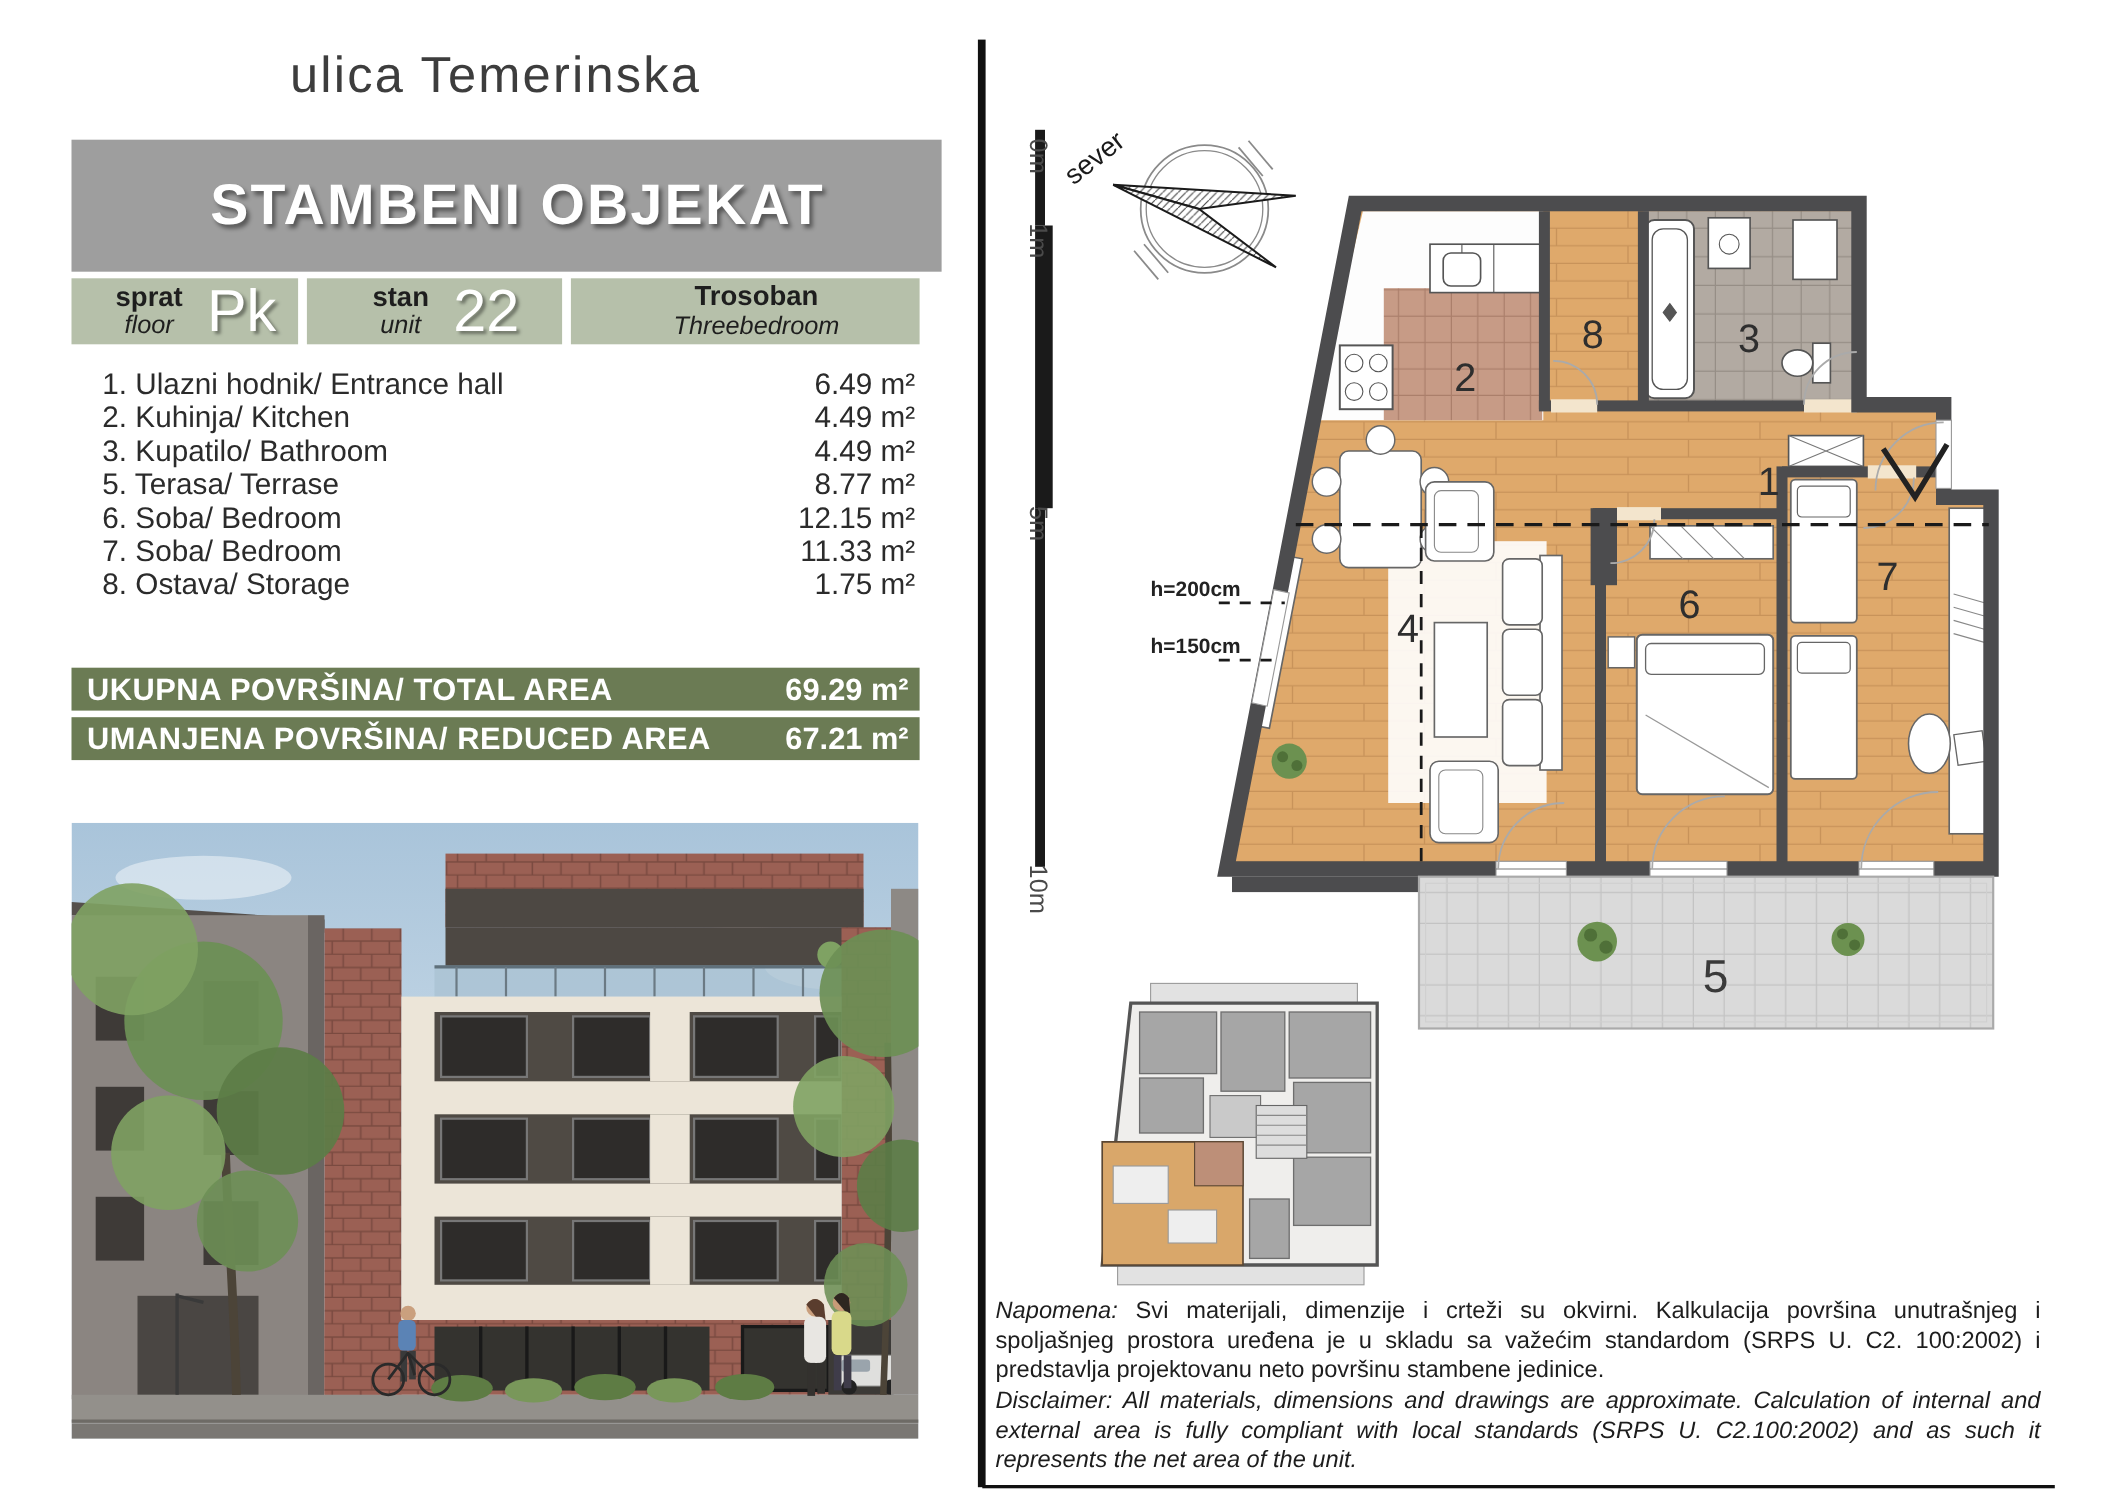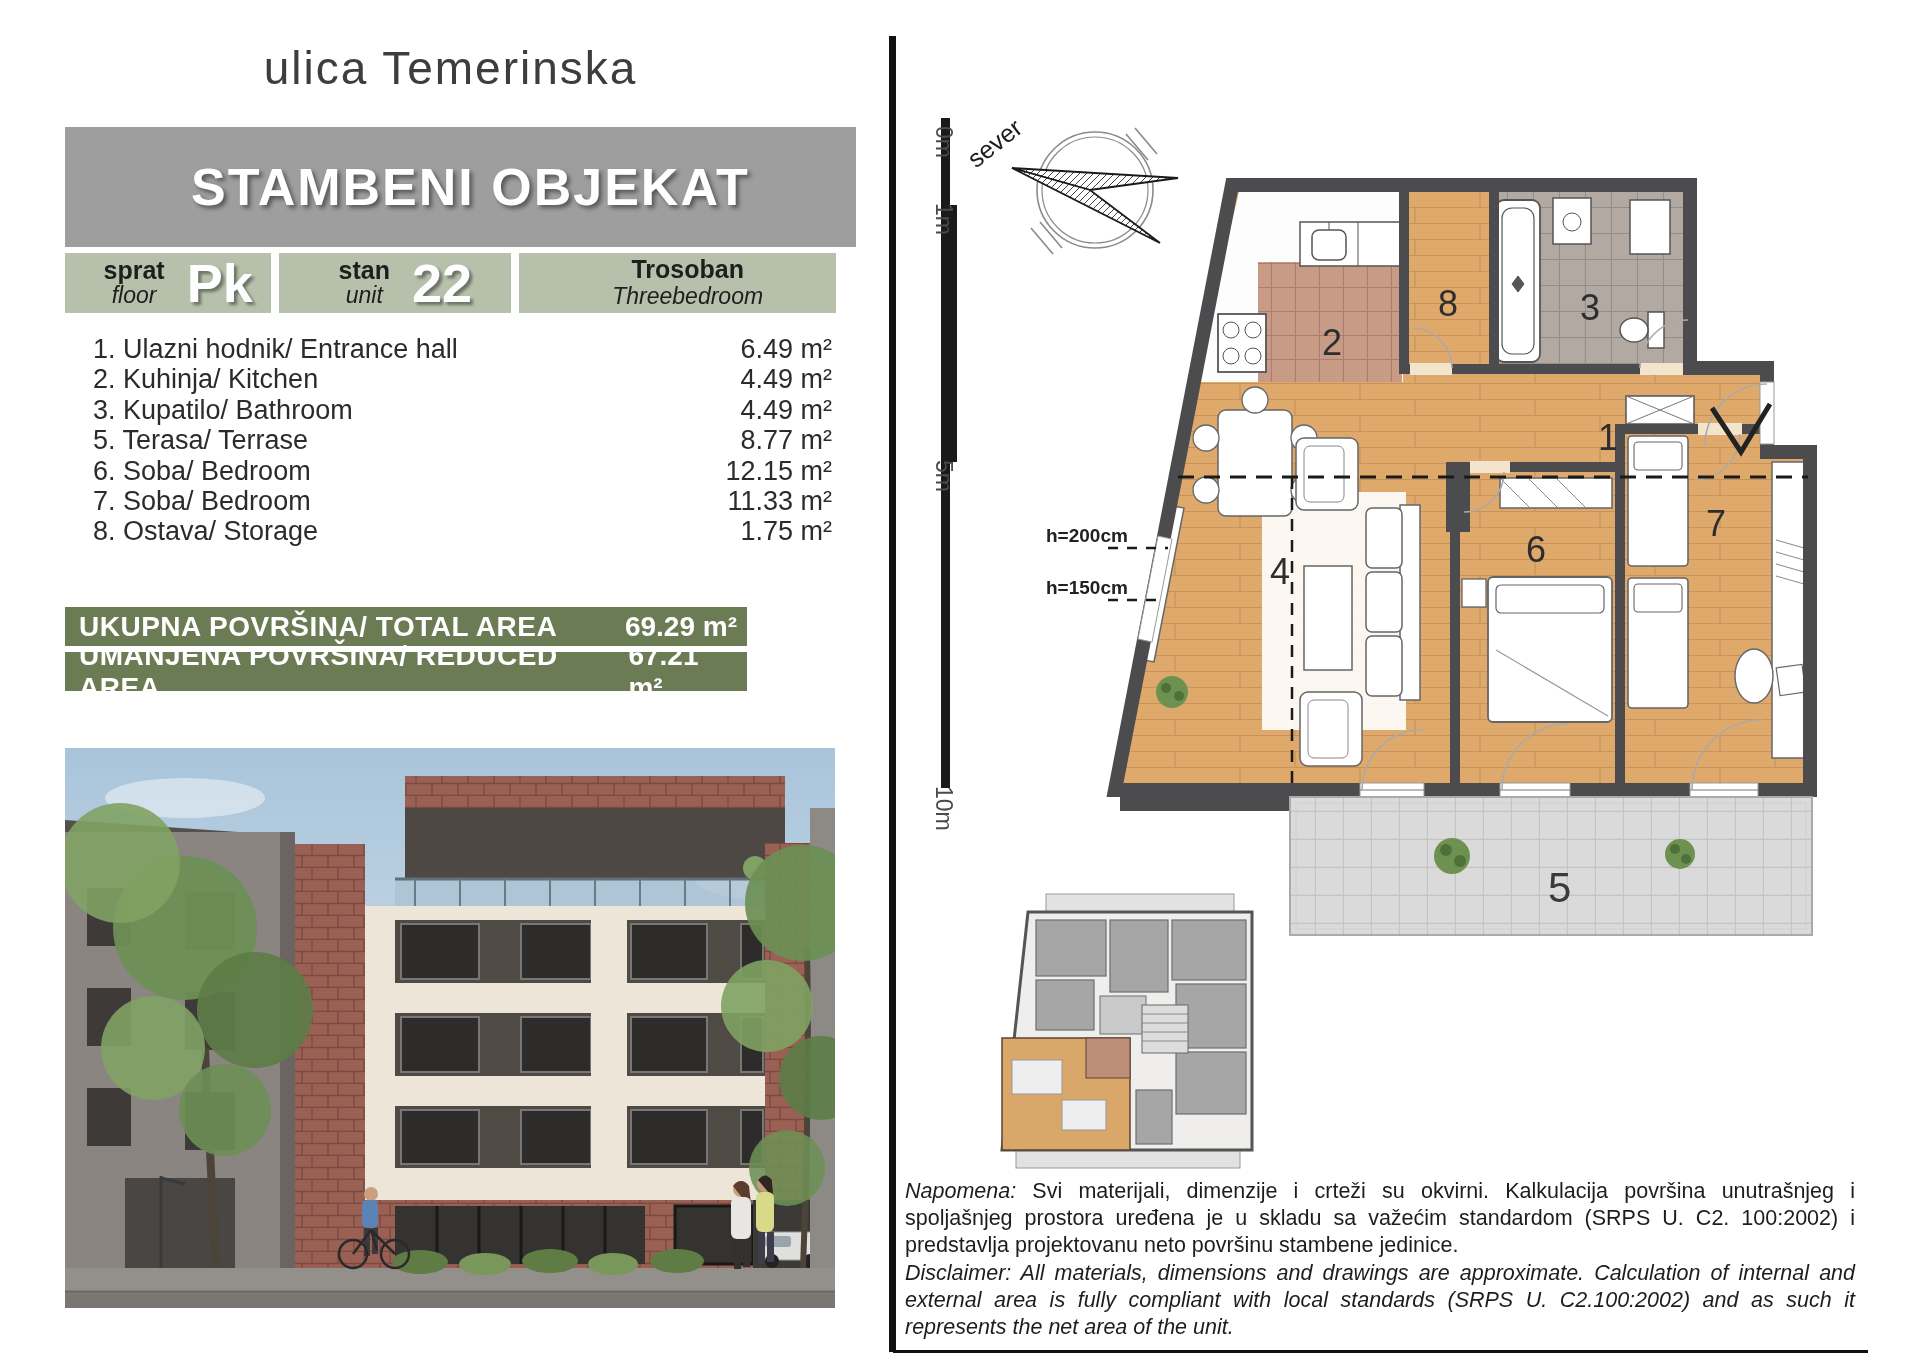--- a/index.html
+++ b/index.html
@@ -21,34 +21,34 @@
   .header-bar span{
     color:#ffffff;font-size:52px;font-weight:bold;letter-spacing:2px;
     text-shadow:3px 3px 4px rgba(0,0,0,0.45);
   }
   .info-row{left:65px;top:253px;width:771px;height:60px;display:flex;}
   .info-box{background:#b6c0aa;height:60px;display:flex;align-items:center;justify-content:center;padding-left:20px;}
   .info-box .lbls{text-align:center;line-height:25px;}
   .lbl-sr{font-weight:bold;font-size:25px;color:#1e1e1e;display:block;}
   .lbl-en{font-style:italic;font-size:23px;color:#1e1e1e;display:block;}
   .big-val{
-    color:#ffffff;font-weight:bold;font-size:54px;margin-left:22px;
+    color:#ffffff;font-weight:normal;font-size:54px;margin-left:22px;
     text-shadow:3px 3px 3px rgba(0,0,0,0.4);
   }
   .box-floor{width:216px;}
   .box-unit{width:246px;margin-left:8px;}
   .box-type{width:344px;margin-left:8px;flex-direction:column;line-height:27px;}
   .room-list{left:65px;top:334px;width:771px;}
   .room-row{
     display:flex;align-items:baseline;height:30.4px;
     padding-left:28px;padding-right:4px;font-size:27px;color:#2b2b2b;
   }
   .room-area{margin-left:auto;}
   .total-bar{
-    left:65px;width:682px;height:39px;background:#6b7b54;
+    left:65px;width:771px;height:39px;background:#6b7b54;
     display:flex;align-items:center;color:#ffffff;font-weight:bold;font-size:28px;
     padding:0;box-sizing:border-box;
   }
   .total-bar .t-lbl{margin-left:14px;letter-spacing:0.5px;}
   .total-bar .t-val{margin-left:auto;margin-right:10px;}
 
   
   .divider{left:889px;top:36px;width:7px;height:1316px;background:#111111;}
   .notes{
     left:905px;top:1178px;width:950px;font-size:21.5px;line-height:27px;

